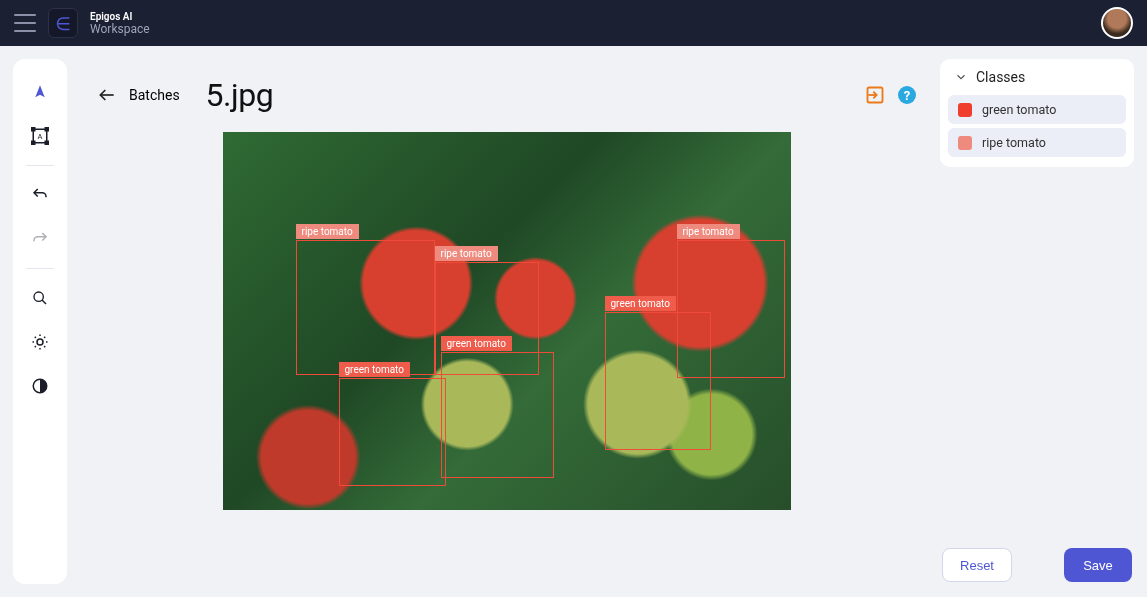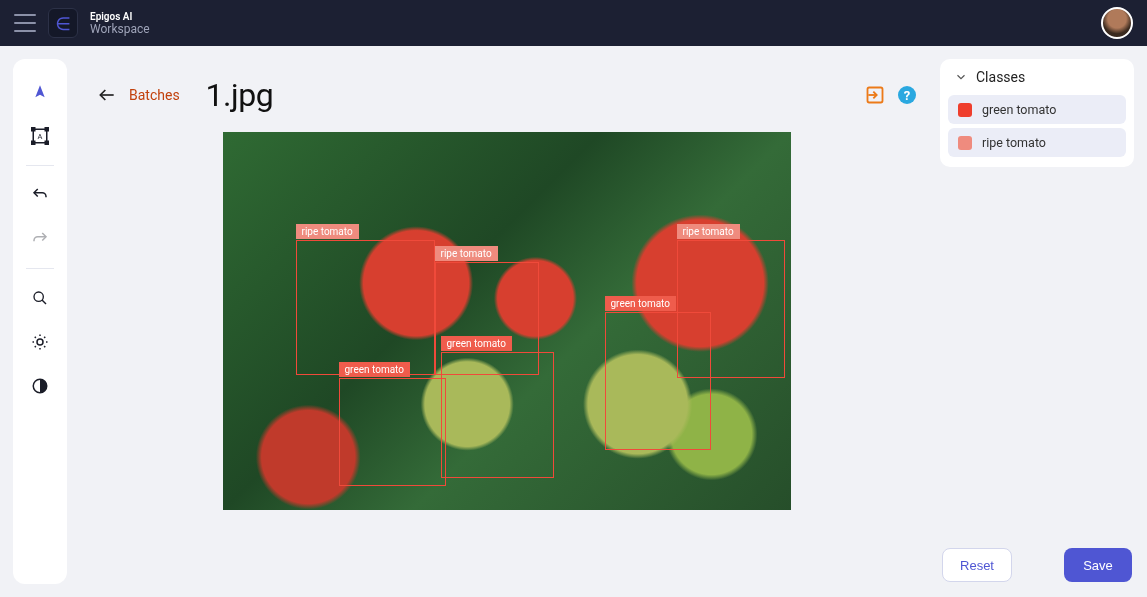--- a/index.html
+++ b/index.html
@@ -66,21 +66,21 @@
 .stage {
   flex: 1;
   padding: 30px 24px 20px 30px;
   display: flex; flex-direction: column;
 }
 .stage-header {
   display: flex; align-items: center; gap: 12px;
   margin-bottom: 18px;
 }
 .back-arrow { cursor: pointer; display:flex; color:#222; }
-.breadcrumb-label { font-size: 14px; color: #c2410c; cursor: pointer; }
+.breadcrumb-label { font-size: 14px; color: #000000; cursor: pointer; }
 .file-title { font-size: 32px; font-weight: 400; margin-left: 14px; color:#111; letter-spacing: -0.5px; }
 .stage-header .spacer { flex:1; }
 .hdr-icon { width: 22px; height: 22px; display:flex; align-items:center; justify-content:center; cursor:pointer; }
 .hdr-icon.import svg { color: #ec7a18; }
 .hdr-icon.help {
   width:18px; height:18px; border-radius:50%;
   background:#2aa8e0; color:#fff; font-size:13px; font-weight:700;
   display:flex; align-items:center; justify-content:center;
 }
 .canvas-wrap {
@@ -229,21 +229,21 @@
 
   <div class="stage">
     <div class="stage-header">
       <span class="back-arrow">
         <svg width="20" height="20" viewBox="0 0 24 24" fill="none" stroke="currentColor" stroke-width="2">
             <line x1="20" y1="12" x2="4" y2="12"></line>
             <polyline points="10 18 4 12 10 6"></polyline>
           </svg>
       </span>
       <span class="breadcrumb-label">Batches</span>
-      <span class="file-title">1.jpg</span>
+      <span class="file-title">5.jpg</span>
       <span class="spacer"></span>
       <span class="hdr-icon import">
         <svg width="20" height="20" viewBox="0 0 24 24" fill="none" stroke="currentColor" stroke-width="2.2">
             <rect x="3" y="3" width="18" height="18" rx="2"></rect>
             <path d="M10 8 L14 12 L10 16"></path>
             <line x1="4" y1="12" x2="14" y2="12"></line>
           </svg>
       </span>
       <span class="hdr-icon help">
         <span>?</span>

